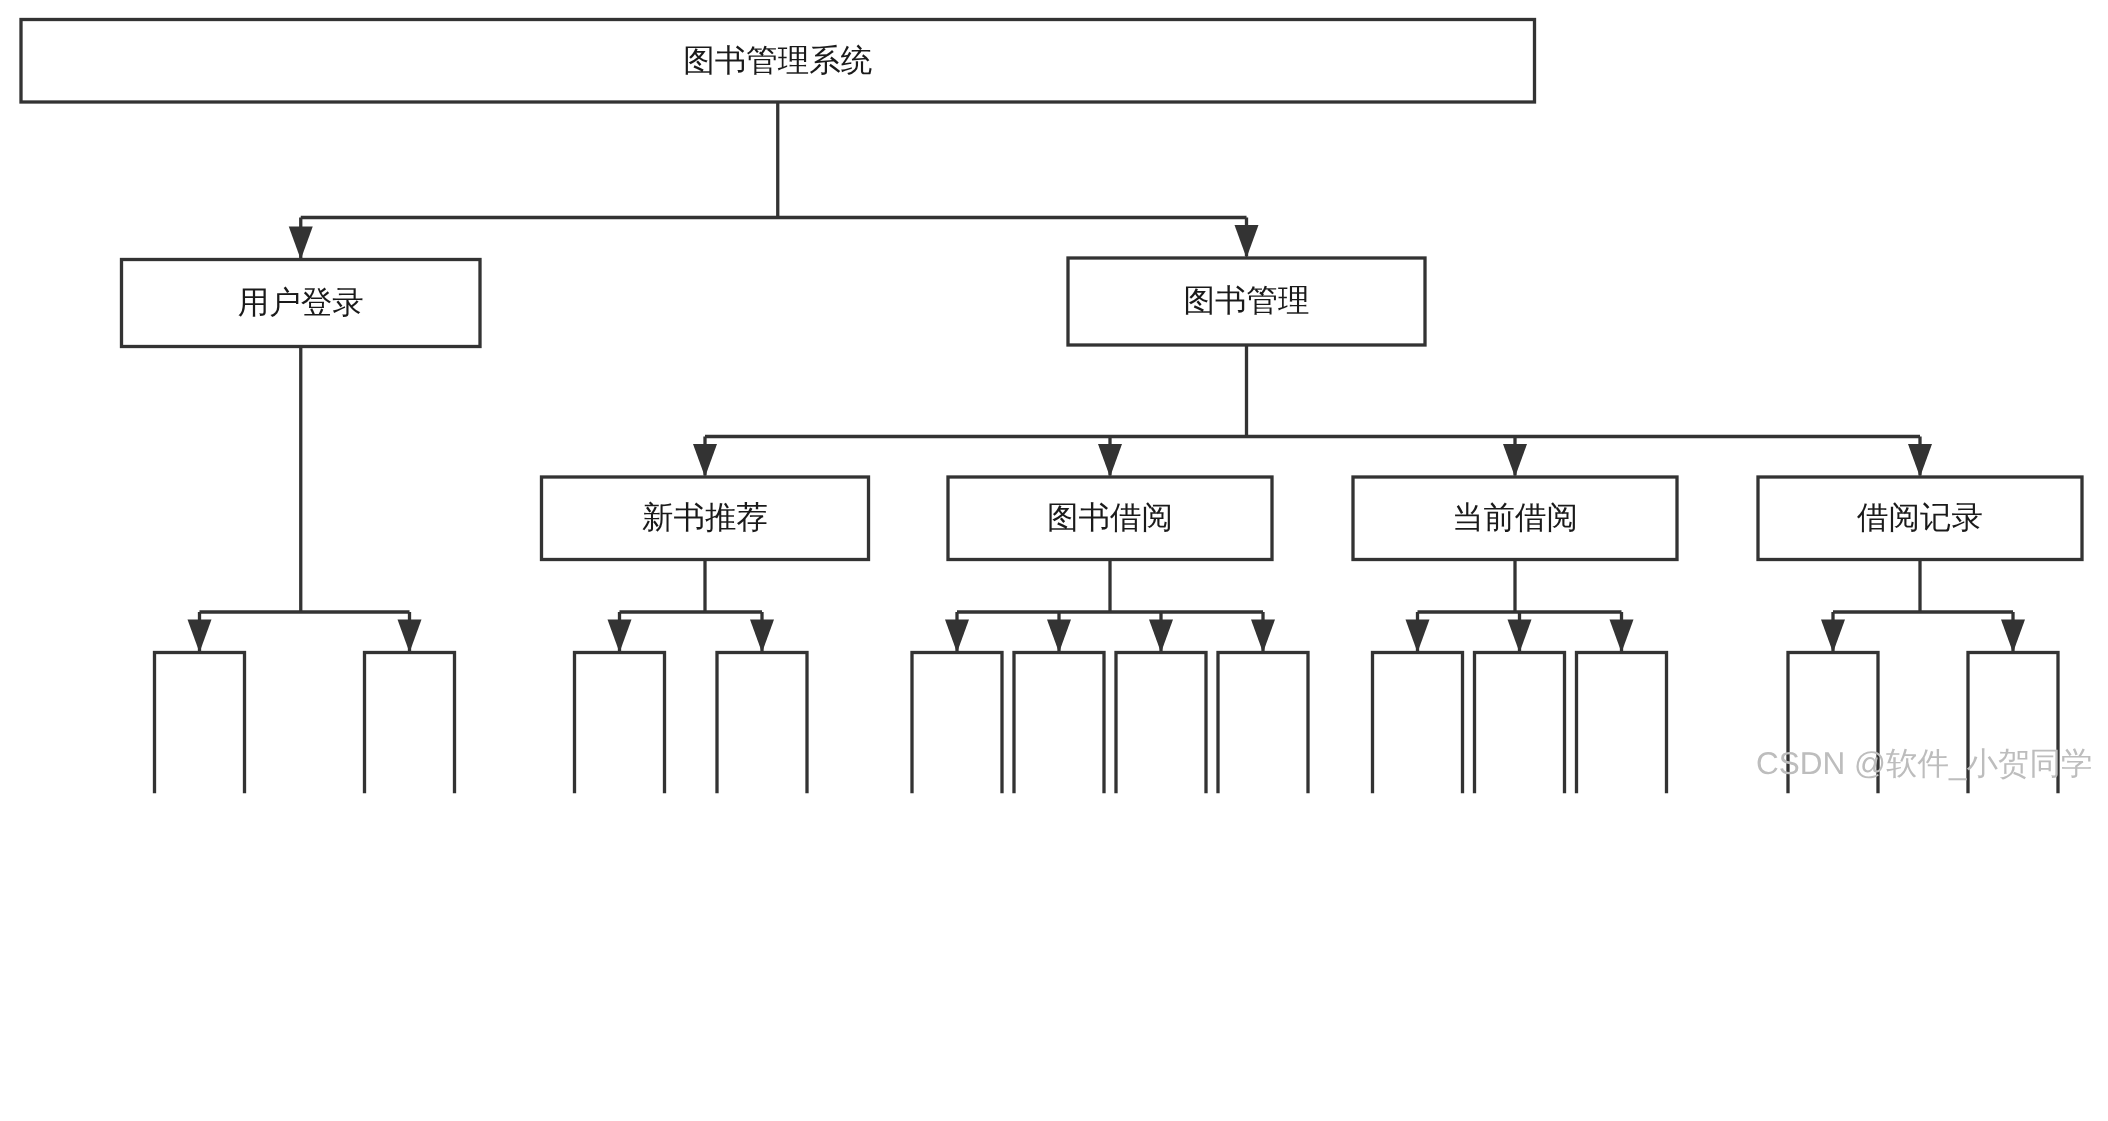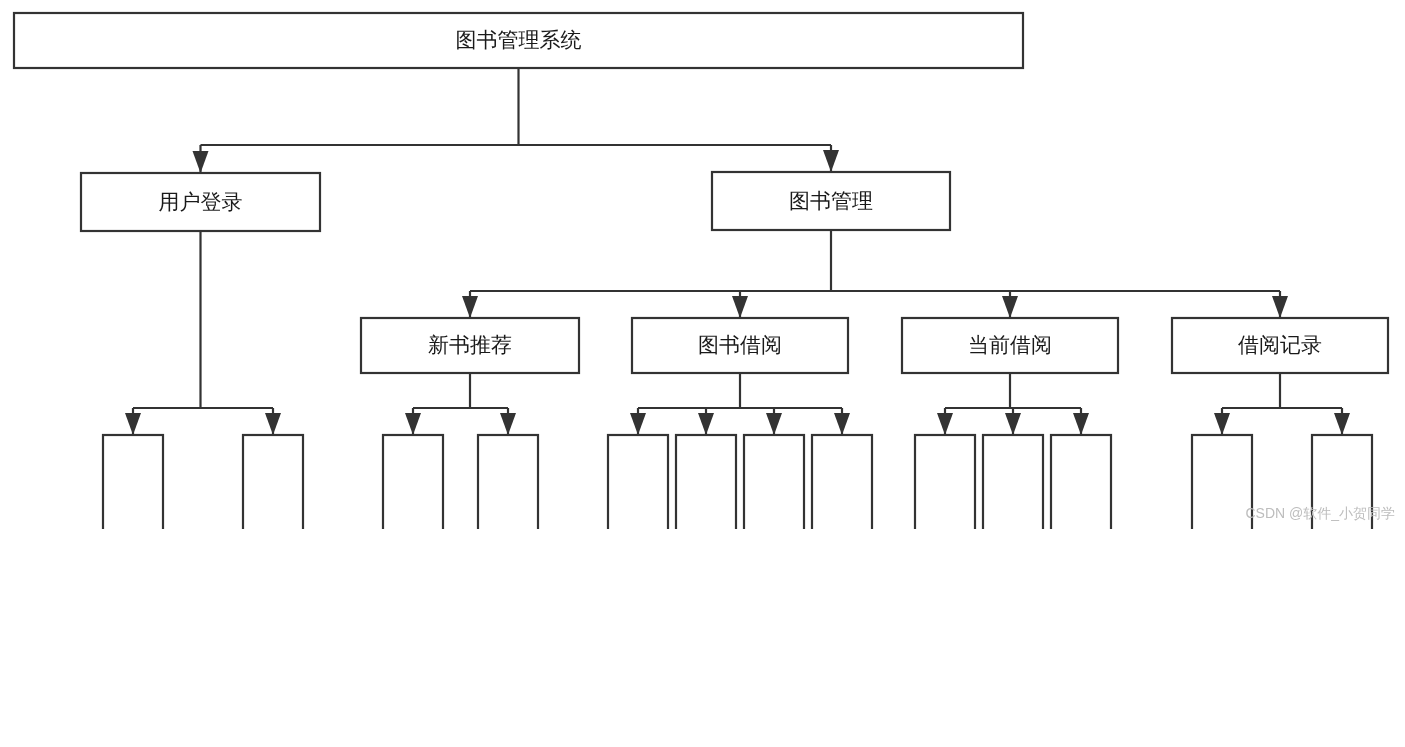--- a/index.html
+++ b/index.html
@@ -56,21 +56,21 @@
     color: #1a1a1a;
     letter-spacing: 1px;
     text-align: center;
     pointer-events: none;
   }
   .watermark {
     position: absolute;
     right: 10px;
     bottom: 6px;
     font-family: "Liberation Sans", "DejaVu Sans", sans-serif;
-    font-size: 14px;
+    font-size: 21px;
     color: #bdbdbd;
     white-space: nowrap;
   }
 </style>
 </head>
 <body>
 
 <div id="diagram-root">
   <svg class="diagram-canvas" id="diagram-svg" viewBox="0 0 1405 747">
       <g>

